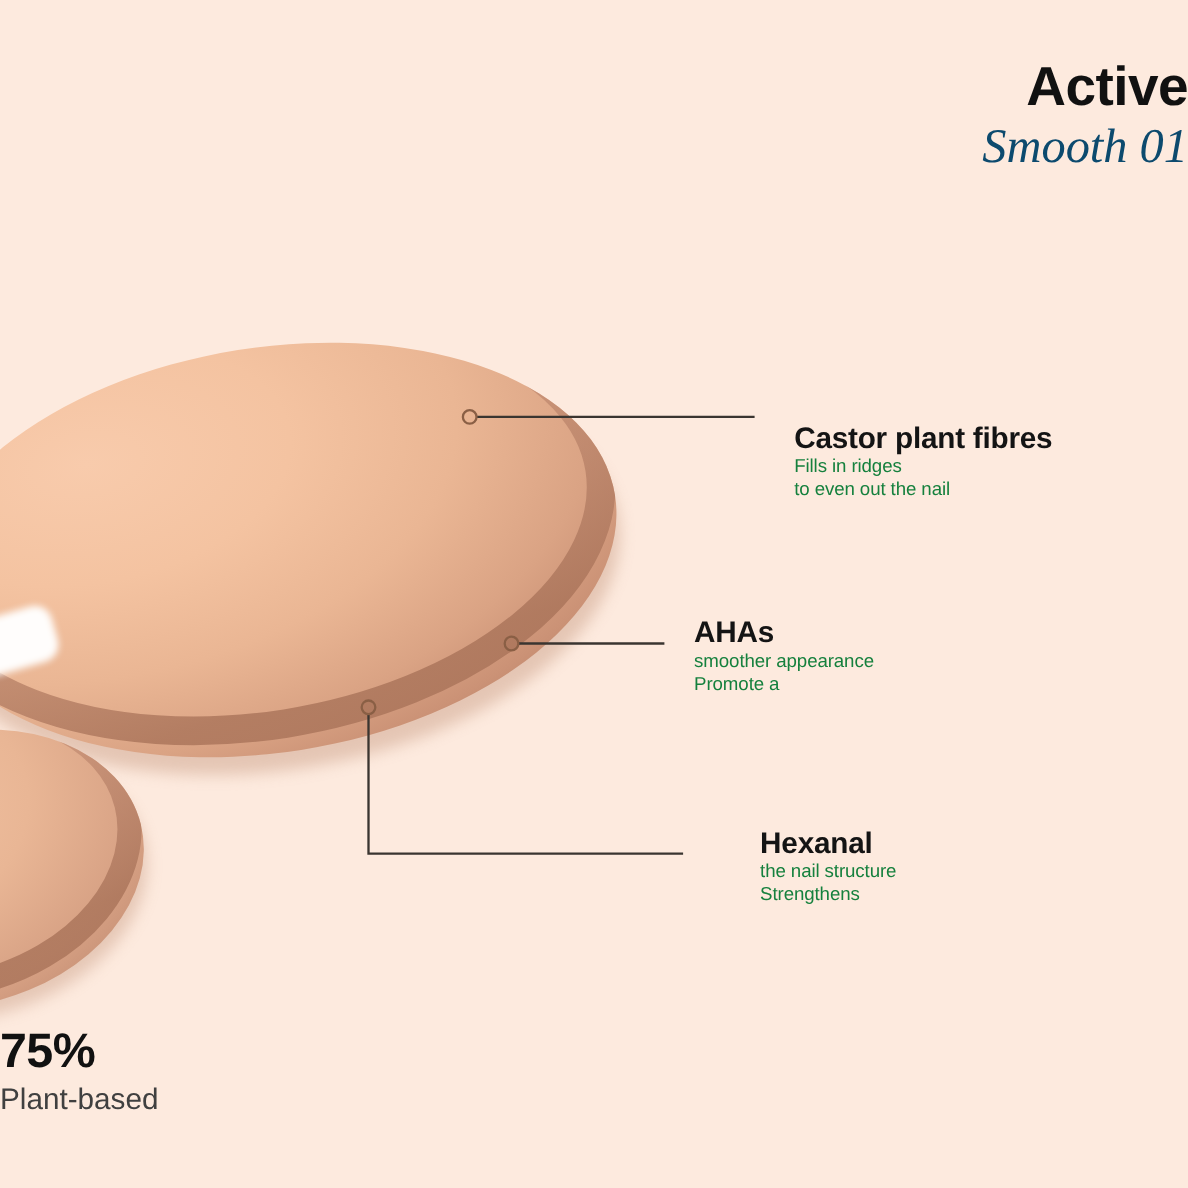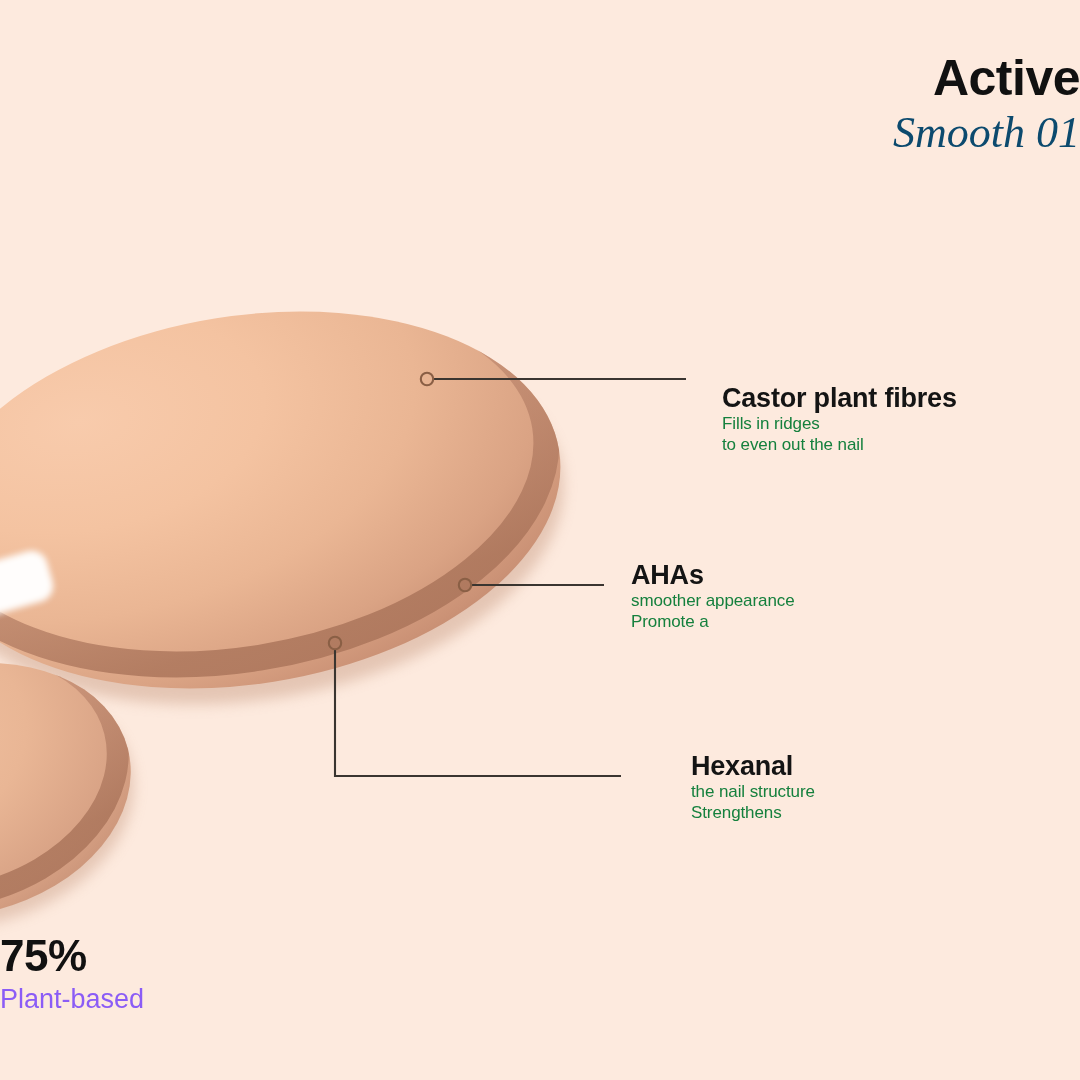--- a/index.html
+++ b/index.html
@@ -99,21 +99,21 @@
     font-weight: 700;
     color: #111111;
     line-height: 1.1;
     letter-spacing: -0.5px;
   }
   .stat-label {
     display: block;
     margin-top: 4px;
     font-size: 27px;
     font-weight: 400;
-    color: #8b5cf6;
+    color: #404040;
     line-height: 1.15;
   }
 </style>
 </head>
 <body>
 
 <div id="stage" style="background: rgb(253, 234, 222);">
 
   <svg id="artwork" viewBox="0 0 1080 1080" width="1080" height="1080">
     <defs>

